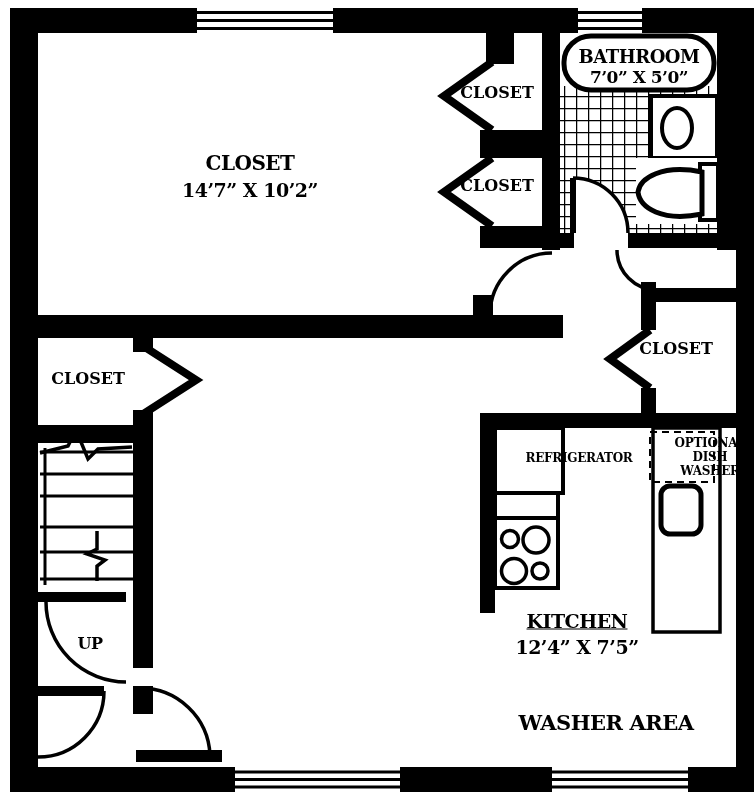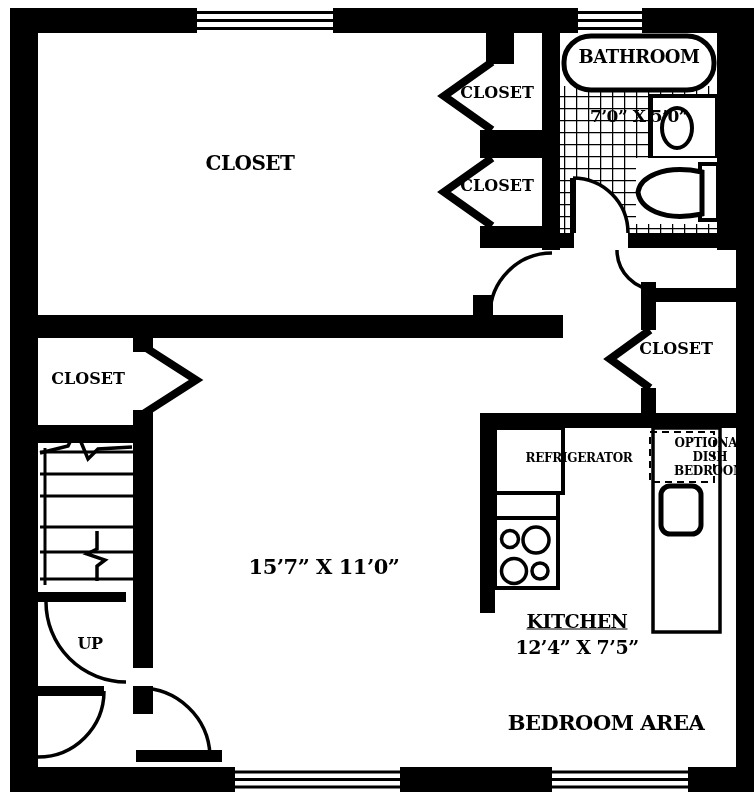--- a/index.html
+++ b/index.html
@@ -162,37 +162,37 @@
       <circle cx="540" cy="571" r="8" fill="none" stroke="#000" stroke-width="3.5"></circle>
     </g>
     <g>
       <rect x="653" y="428" width="67" height="204" fill="#fff" stroke="#000" stroke-width="3.5"></rect>
       <rect x="650" y="432" width="64" height="50" fill="none" stroke="#000" stroke-width="2" stroke-dasharray="7,5"></rect>
       <rect x="661" y="486" width="40" height="48" rx="9" fill="#fff" stroke="#000" stroke-width="5"></rect>
     </g>
   </svg>
 
   <div class="lbl room-lbl" style="left:250px; top:163px;">CLOSET</div>
+  <div class="lbl dim-lbl" style="left:250px; top:190px;">14’7” X 10’2”</div>
 
   <div class="lbl bath-lbl" style="left:639px; top:57px;">BATHROOM</div>
-  <div class="lbl bathdim-lbl" style="left:639px; top:77px;margin-top:39px;">7’0” X 5’0”</div>
+  <div class="lbl bathdim-lbl" style="left:639px; top:77px;">7’0” X 5’0”</div>
 
   <div class="lbl closet-lbl" style="left:497px; top:93px;">CLOSET</div>
   <div class="lbl closet-lbl" style="left:497px; top:186px;">CLOSET</div>
   <div class="lbl closet-lbl" style="left:676px; top:349px;">CLOSET</div>
   <div class="lbl closet-lbl" style="left:88px;  top:379px;">CLOSET</div>
 
-  <div class="lbl dim-lbl" style="left:324px; top:566px; font-size:21px;">15’7” X 11’0”</div>
 
   <div class="lbl room-lbl" style="left:577px; top:621px; font-size:19px;text-decoration:underline;">KITCHEN</div>
   <div class="lbl dim-lbl" style="left:577px; top:647px; font-size:19px;">12’4” X 7’5”</div>
 
-  <div class="lbl dining-lbl" style="left:606px; top:722px;">BEDROOM AREA</div>
+  <div class="lbl dining-lbl" style="left:606px; top:722px;">WASHER AREA</div>
 
   <div class="lbl small-lbl" style="left:551px; top:458px;">REFRIGERATOR</div>
 
   <div class="lbl small-lbl" style="left:682px; top:443px;">OPTIONAL</div>
   <div class="lbl small-lbl" style="left:682px; top:457px;">DISH</div>
-  <div class="lbl small-lbl" style="left:682px; top:471px;">BEDROOM</div>
+  <div class="lbl small-lbl" style="left:682px; top:471px;">WASHER</div>
 
   <div class="lbl up-lbl" style="left:90px; top:644px;">UP</div>
 
 </div>
 
 </body></html>

